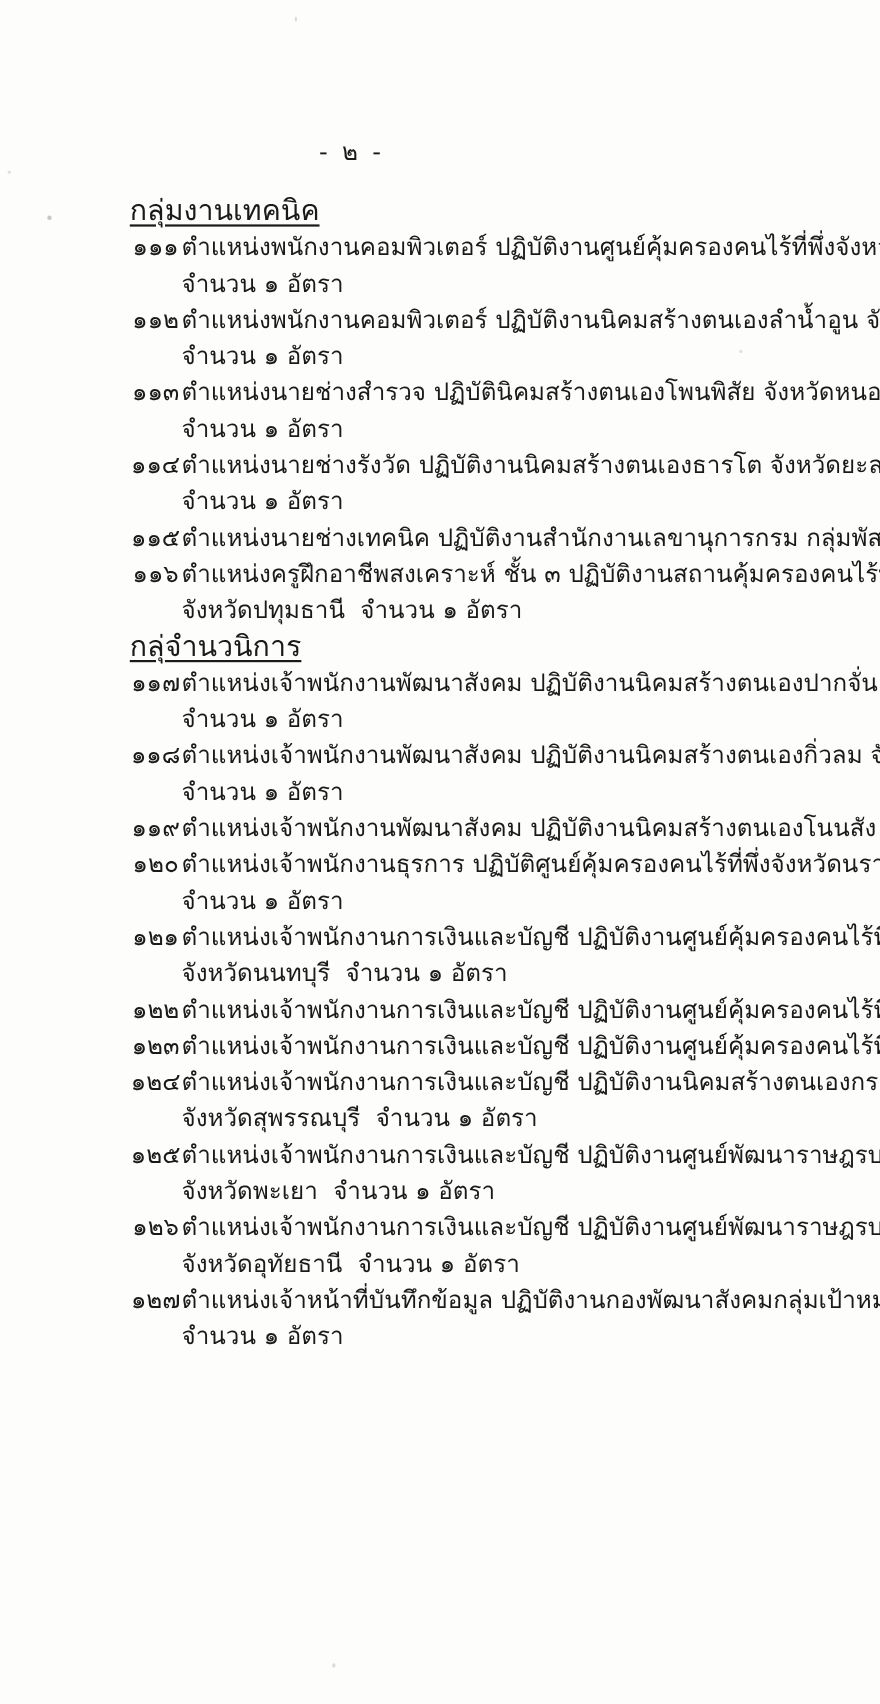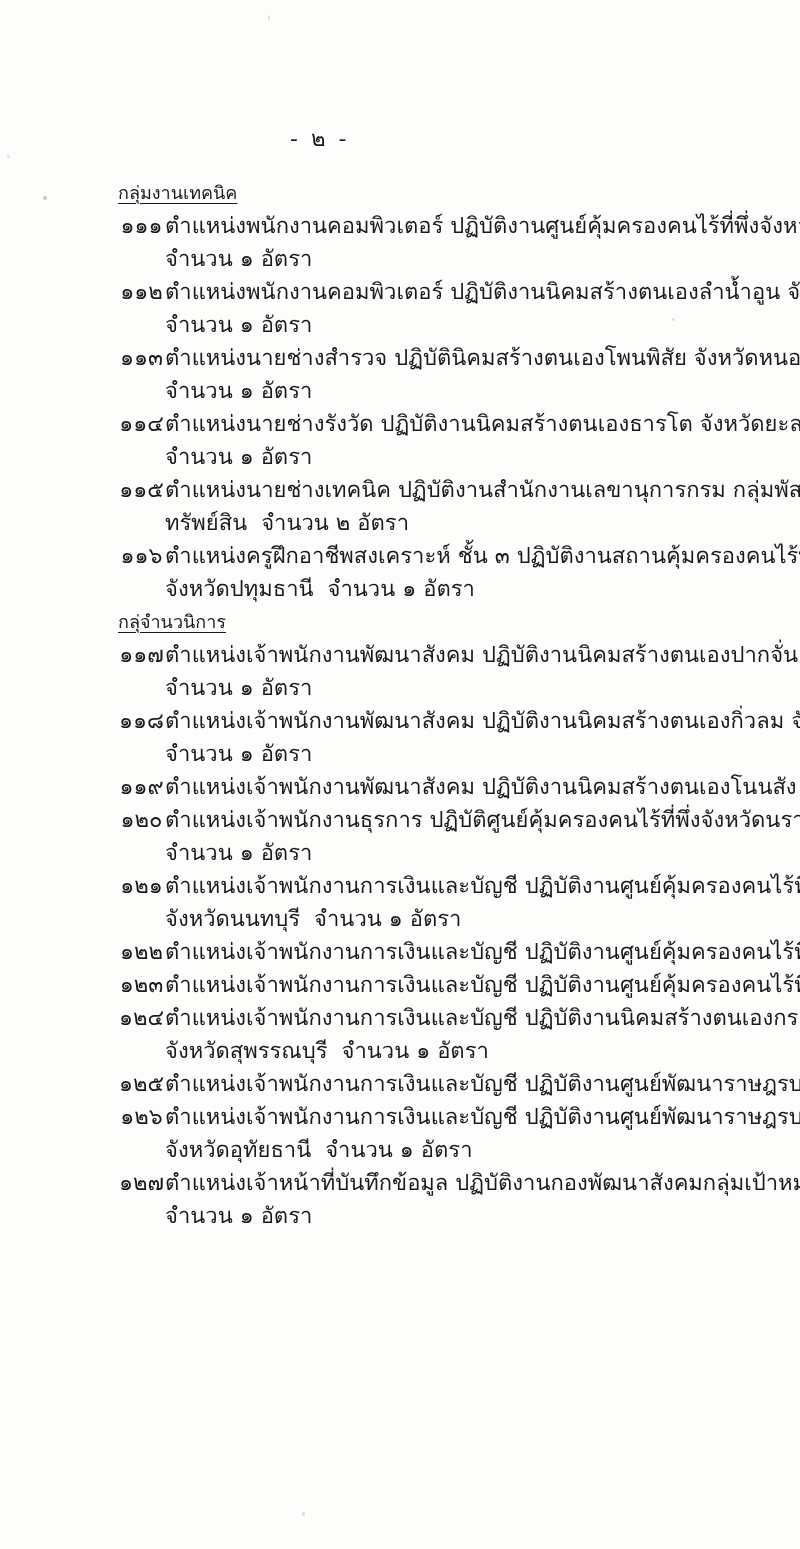--- a/index.html
+++ b/index.html
@@ -23,21 +23,21 @@
   .page-number {
     margin-left: 172px;
     margin-bottom: 21px;
     line-height: 33px;
     font-size: 22px;
     letter-spacing: 3px;
     width: -moz-fit-content; width: fit-content;
   }
   .section-heading {
     line-height: 33px;
-    font-size: 18px;
+    font-size: 26px;
     text-decoration: underline;
     text-underline-offset: 4px;
     width: -moz-fit-content; width: fit-content;
   }
   .item { display: flex; align-items: flex-start; }
   .item-number {
     flex: 0 0 47px;
     line-height: 33px;
     font-size: 22px;
     text-align: center;
@@ -102,21 +102,20 @@
     <div class="item-lines">
                 <div class="line">ตำแหน่งนายช่างรังวัด ปฏิบัติงานนิคมสร้างตนเองธารโต จังหวัดยะลา</div>
                 <div class="line">จำนวน ๑ อัตรา</div>
               </div>
   </div>
 
   <div class="item">
     <div class="item-number">๑๑๕</div>
     <div class="item-lines">
                 <div class="line">ตำแหน่งนายช่างเทคนิค ปฏิบัติงานสำนักงานเลขานุการกรม กลุ่มพัสดุและบริหาร</div>
-                <div class="line">ทรัพย์สิน  จำนวน ๒ อัตรา</div>
               </div>
   </div>
 
   <div class="item">
     <div class="item-number">๑๑๖</div>
     <div class="item-lines">
                 <div class="line">ตำแหน่งครูฝึกอาชีพสงเคราะห์ ชั้น ๓ ปฏิบัติงานสถานคุ้มครองคนไร้ที่พึ่งชายธัญบุรี</div>
                 <div class="line">จังหวัดปทุมธานี  จำนวน ๑ อัตรา</div>
               </div>
   </div>
@@ -184,20 +183,21 @@
     <div class="item-lines">
                 <div class="line">ตำแหน่งเจ้าพนักงานการเงินและบัญชี ปฏิบัติงานนิคมสร้างตนเองกระเสียว</div>
                 <div class="line">จังหวัดสุพรรณบุรี  จำนวน ๑ อัตรา</div>
               </div>
   </div>
 
   <div class="item">
     <div class="item-number">๑๒๕</div>
     <div class="item-lines">
                 <div class="line">ตำแหน่งเจ้าพนักงานการเงินและบัญชี ปฏิบัติงานศูนย์พัฒนาราษฎรบนพื้นที่สูง</div>
+                <div class="line">จังหวัดพะเยา  จำนวน ๑ อัตรา</div>
               </div>
   </div>
 
   <div class="item">
     <div class="item-number">๑๒๖</div>
     <div class="item-lines">
                 <div class="line">ตำแหน่งเจ้าพนักงานการเงินและบัญชี ปฏิบัติงานศูนย์พัฒนาราษฎรบนพื้นที่สูง</div>
                 <div class="line">จังหวัดอุทัยธานี  จำนวน ๑ อัตรา</div>
               </div>
   </div>

